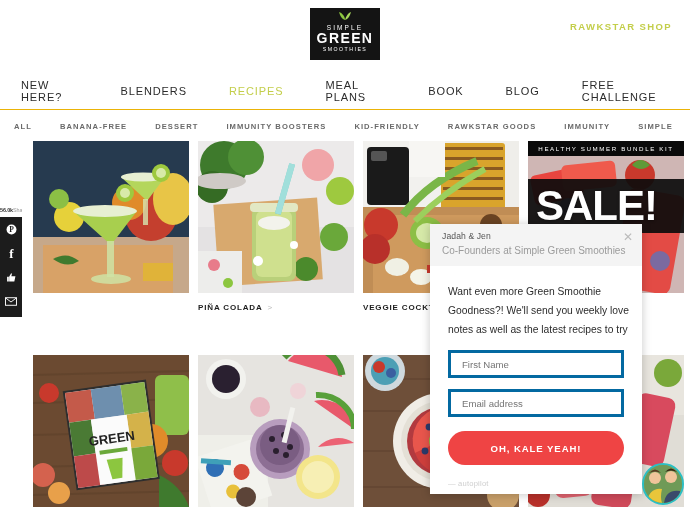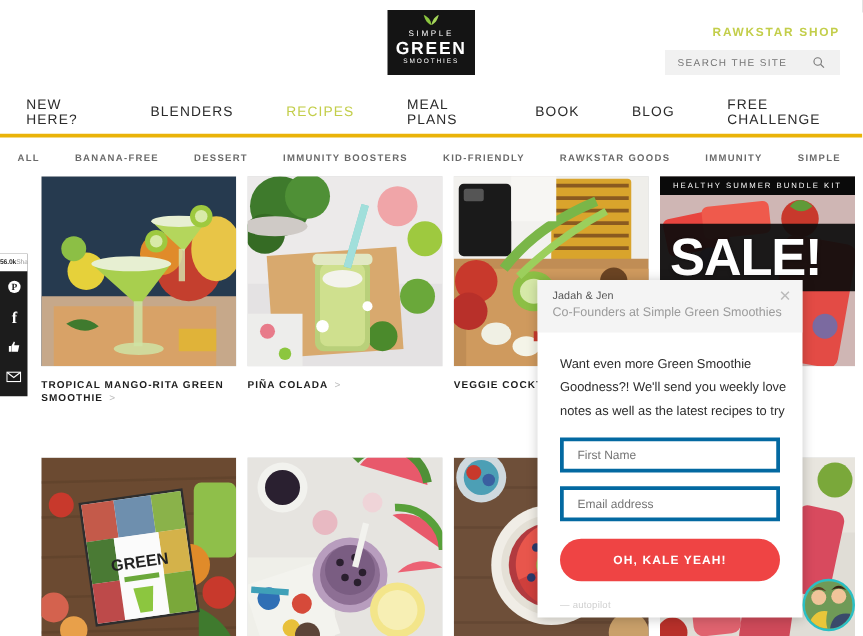--- a/index.html
+++ b/index.html
@@ -41,21 +41,21 @@
     border:none; background:transparent; outline:none;
     font-family:"Liberation Sans", sans-serif;
     font-size:8px; letter-spacing:1.1px; color:#8d8d8d;
     padding-left:10px; width:112px; height:20px;
   }
   .searchbox .mag { width:22px; display:flex; align-items:center; justify-content:center; }
 
   
   .mainnav {
     position:absolute; top:72px; left:0; width:690px; height:38px;
-    border-bottom:3px solid #eab308;
+    border-bottom:1px solid #eab308;
     display:flex; align-items:center; justify-content:center; gap:0;
   }
   .mainnav a {
     font-size:11px; letter-spacing:0.9px; color:#2b2b2b;
     text-decoration:none; padding:0 21px; font-weight:500;
   }
   .mainnav a.active { color:#c3ce4a; }
 
   
   .catnav {
@@ -162,29 +162,20 @@
         <path d="M8 9 C8 5 5 2 2 1 C3 5 5 8 8 9 Z" fill="#8cc63f"></path>
         <path d="M8 9 C9 5 11 2 14 1 C13 5 11 8 8 9 Z" fill="#a5d65a"></path>
       </svg>
       <div class="l1">SIMPLE</div>
       <div class="l2">GREEN</div>
       <div class="l3">SMOOTHIES</div>
     </div>
 
     <a class="rawkstar" href="#">RAWKSTAR SHOP</a>
 
-    <div class="searchbox">
-      <input type="text" placeholder="SEARCH THE SITE" style="">
-      <span class="mag">
-        <svg width="10" height="10" viewBox="0 0 12 12">
-          <circle cx="5" cy="5" r="3.6" fill="none" stroke="#7a7a7a" stroke-width="1.1"></circle>
-          <line x1="7.7" y1="7.7" x2="11" y2="11" stroke="#7a7a7a" stroke-width="1.1"></line>
-        </svg>
-      </span>
-    </div>
   </div>
 
   <nav class="mainnav" id="mainnav">
       <a href="#" class="">NEW HERE?</a>
       <a href="#" class="">BLENDERS</a>
       <a href="#" class="active">RECIPES</a>
       <a href="#" class="">MEAL PLANS</a>
       <a href="#" class="">BOOK</a>
       <a href="#" class="">BLOG</a>
       <a href="#" class="">FREE CHALLENGE</a>
@@ -251,23 +242,20 @@
             <path d="M88 36 L132 36 L114 60 Z" fill="#b4d65c"></path>
             <rect x="110" y="58" width="5" height="26" fill="#d6e6b0" opacity=".8"></rect>
             <ellipse cx="110" cy="36" rx="22" ry="4.5" fill="#e7efd2"></ellipse>
             <circle cx="128" cy="32" r="9" fill="#9ec93f"></circle>
             <circle cx="128" cy="32" r="5" fill="#d8eaa8"></circle>
             <circle cx="92" cy="52" r="9" fill="#9ec93f"></circle>
             <circle cx="92" cy="52" r="5" fill="#d8eaa8"></circle>
             <path d="M20 118 q14 -8 26 2 q-12 8 -26 -2 Z" fill="#3f7a2e"></path>
             <rect x="110" y="122" width="30" height="18" fill="#e0b339"></rect>
           </svg>
-        </div>
-        <div class="caption">
-          <span>TROPICAL MANGO-RITA GREEN SMOOTHIE</span><span class="arrow">&gt;</span>
         </div>
       </div>
 
       <div class="card">
         <div class="thumb">
           <svg class="im" viewBox="0 0 156 152" preserveAspectRatio="none">
             <rect width="156" height="152" fill="#eceaea"></rect>
             <rect x="0" y="86" width="156" height="66" fill="#e4e2e3"></rect>
             <rect x="18" y="60" width="104" height="82" fill="#d8a96e" transform="rotate(-4 70 100)"></rect>
             <circle cx="26" cy="24" r="24" fill="#3e7a2c"></circle>

